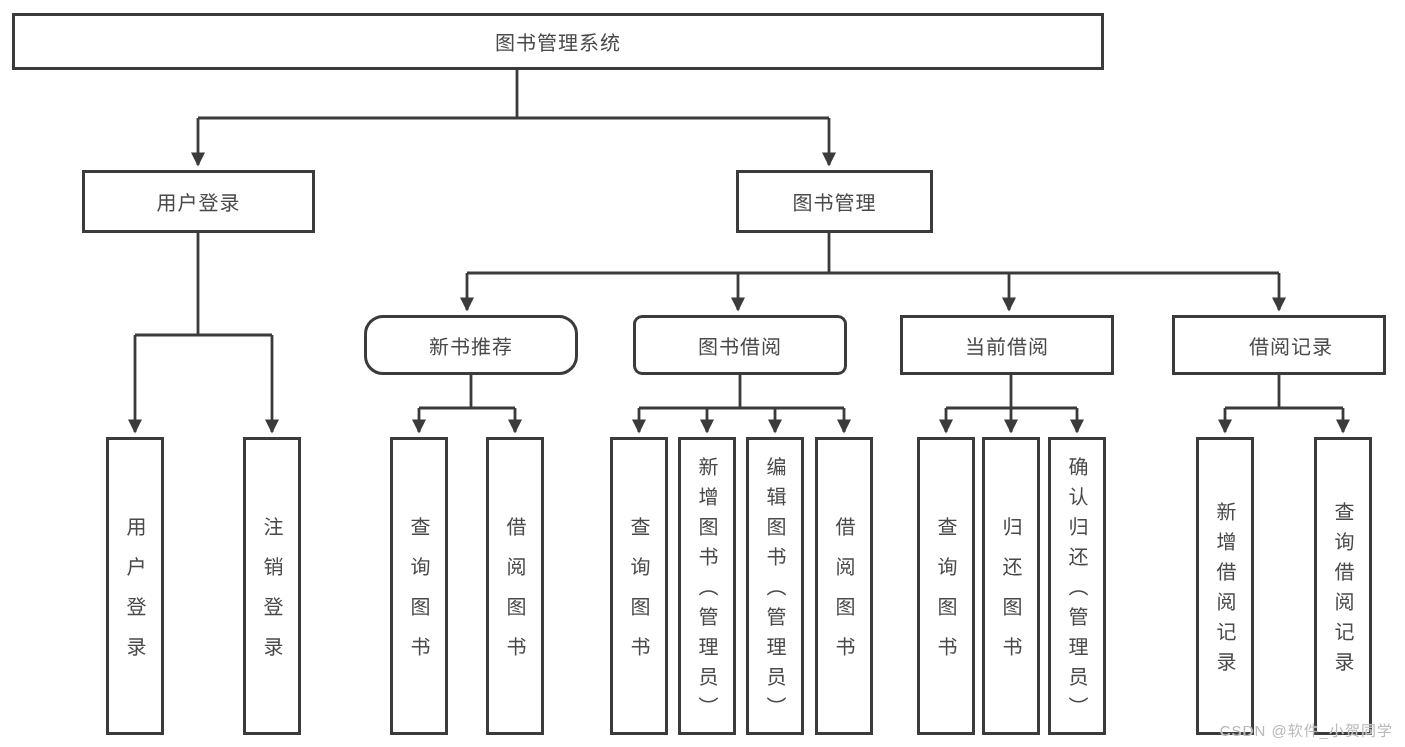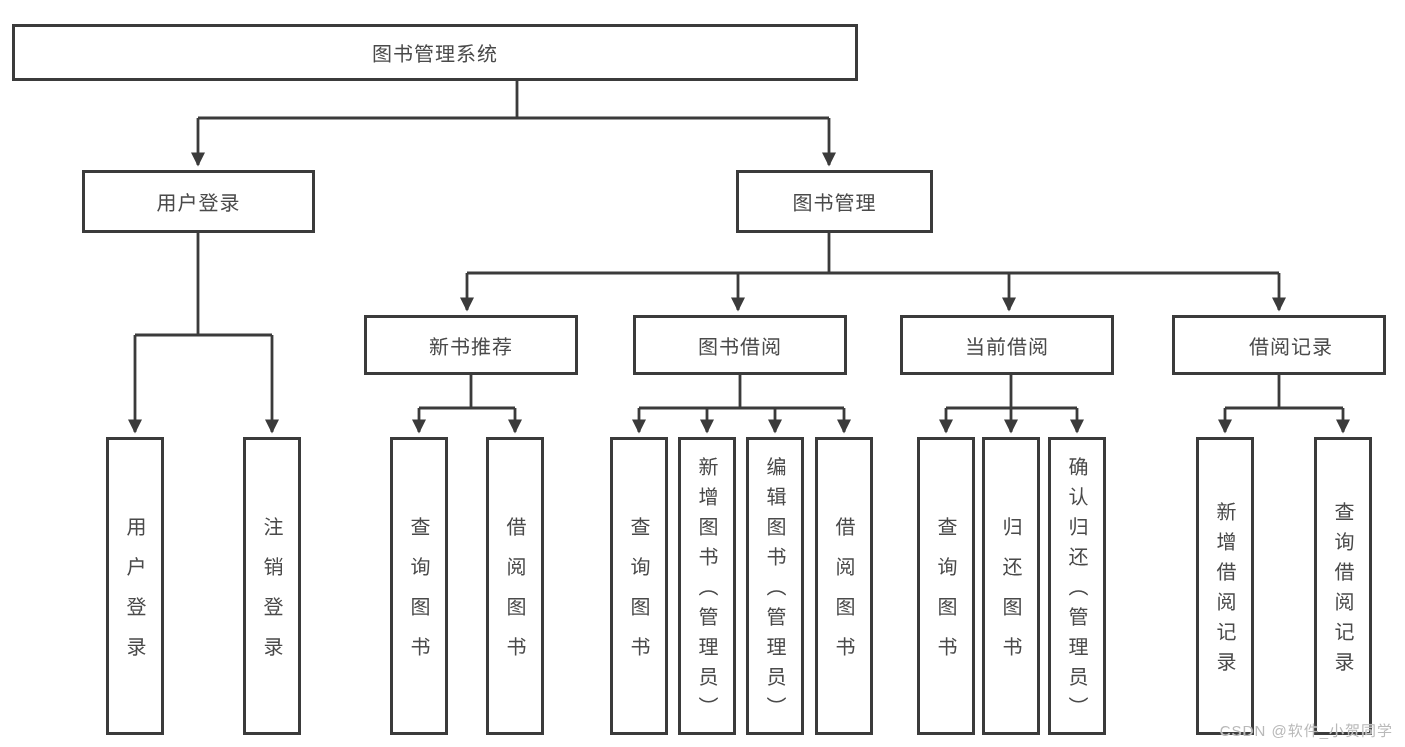--- a/index.html
+++ b/index.html
@@ -105,27 +105,27 @@
       <path d="M775 408 V432" marker-end="url(#arrow)"></path>
       <path d="M844 408 V432" marker-end="url(#arrow)"></path>
       <path d="M946 408 V432" marker-end="url(#arrow)"></path>
       <path d="M1011 408 V432" marker-end="url(#arrow)"></path>
       <path d="M1077 408 V432" marker-end="url(#arrow)"></path>
       <path d="M1225 408 V432" marker-end="url(#arrow)"></path>
       <path d="M1343 408 V432" marker-end="url(#arrow)"></path>
     </g>
   </svg>
 
-  <div class="hbox root" style="left:12px; top:24px; width:846px; height:57px;">图书管理系统</div>
+  <div class="hbox root" style="left:12px; top:13px; width:1092px; height:57px;">图书管理系统</div>
 
   <div class="hbox" style="left:82px; top:170px; width:233px; height:63px;">用户登录</div>
   <div class="hbox" style="left:736px; top:170px; width:197px; height:63px;">图书管理</div>
 
-  <div class="hbox" style="left:364px; top:315px; width:214px; height:60px;">新书推荐</div>
-  <div class="hbox" style="left:633px; top:315px; width:214px; height:60px;">图书借阅</div>
+  <div class="hbox" style="left:364px; top:315px; width:214px; height:60px;border-radius:19px;">新书推荐</div>
+  <div class="hbox" style="left:633px; top:315px; width:214px; height:60px;border-radius:9px;">图书借阅</div>
   <div class="hbox" style="left:900px; top:315px; width:214px; height:60px;">当前借阅</div>
   <div class="hbox" style="left:1172px; top:315px; width:214px; height:60px;padding-left:24px;">借阅记录</div>
 
   <div class="vbox ls-s" style="left:106px;">
     <span class="vtext">用户登录</span>
   </div>
   <div class="vbox ls-s" style="left:243px;">
     <span class="vtext">注销登录</span>
   </div>
 

